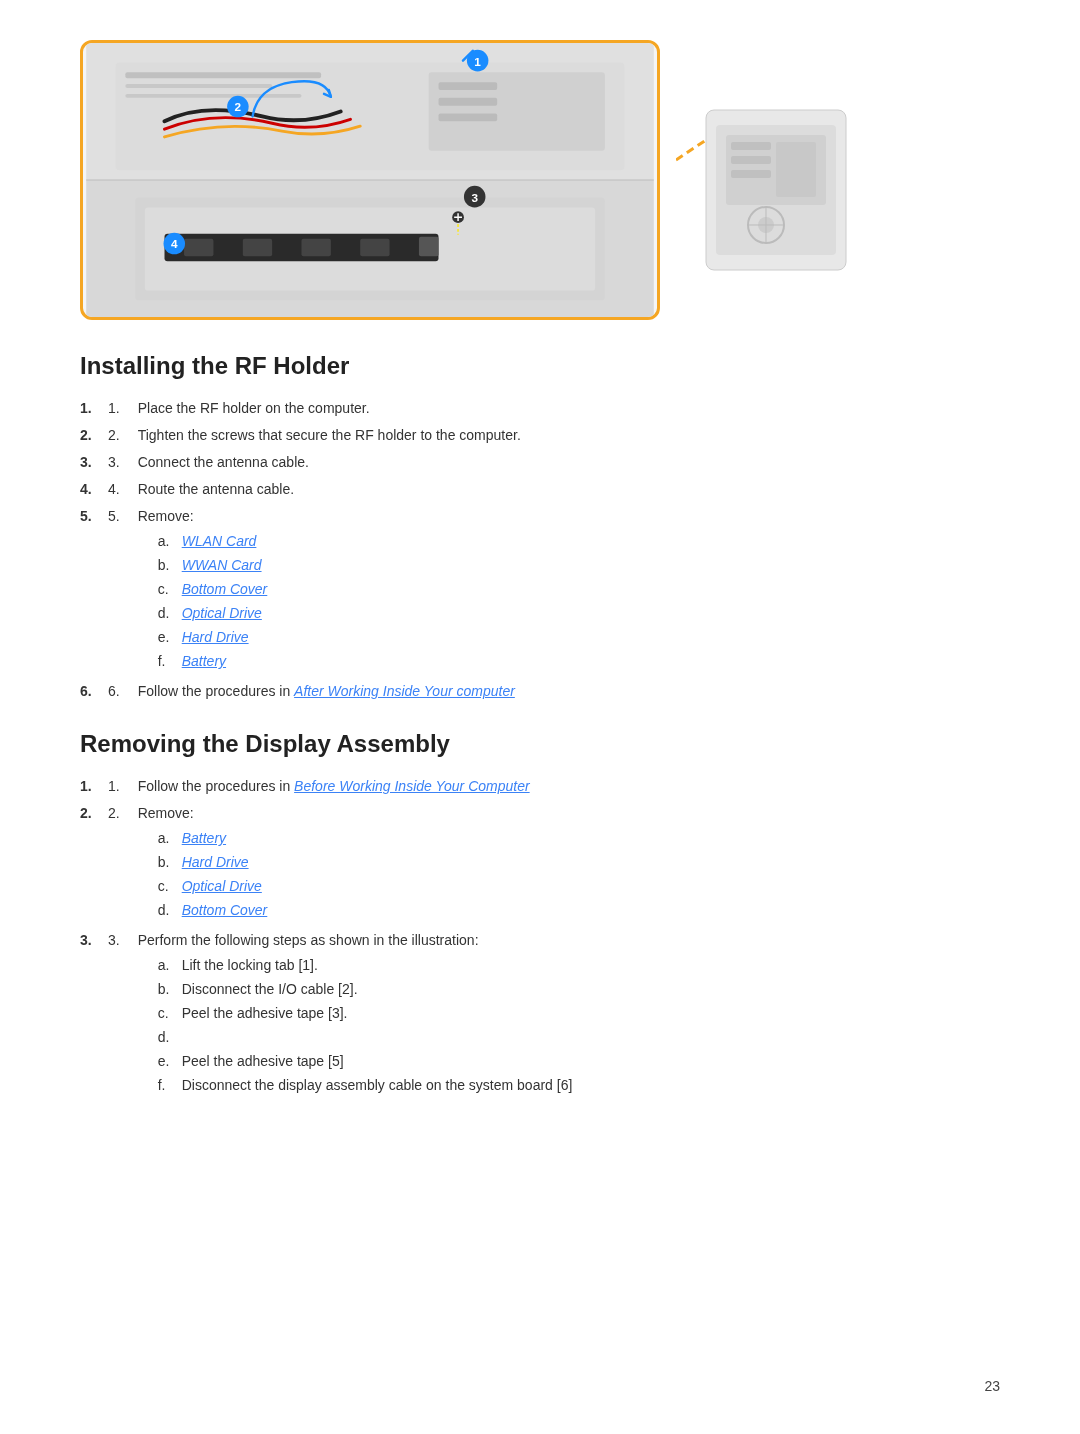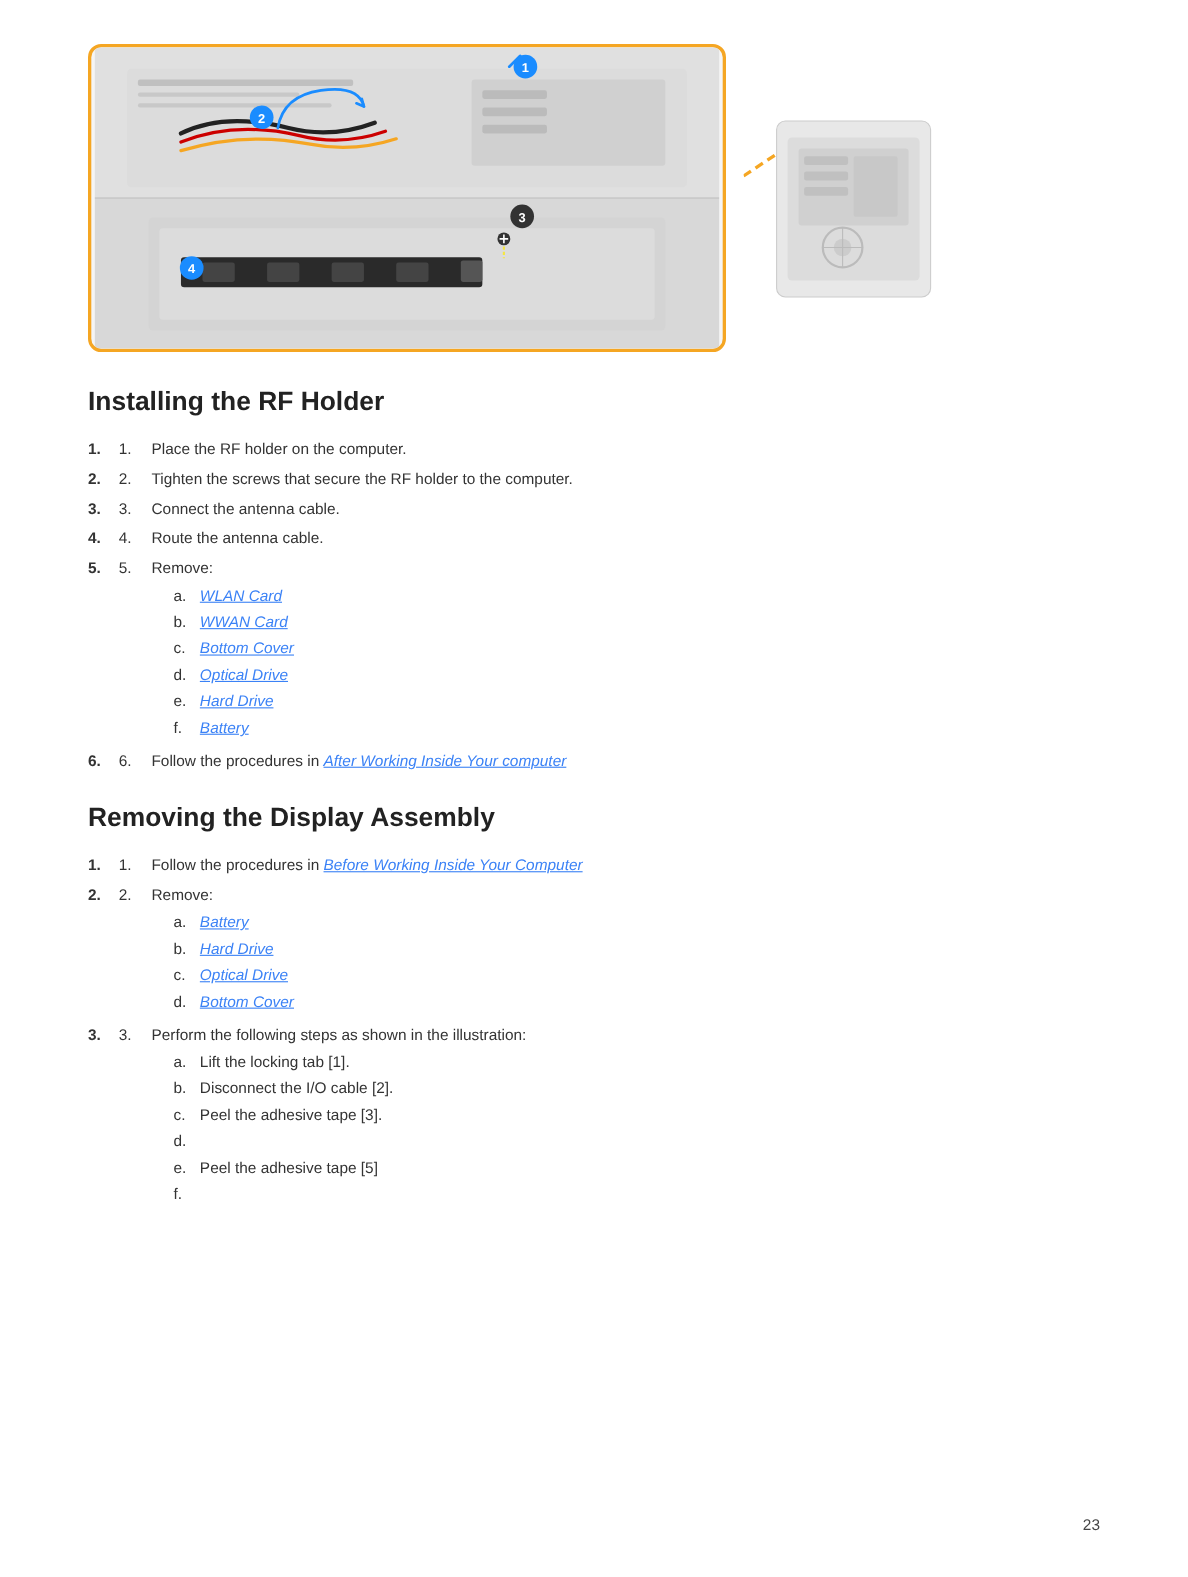--- a/index.html
+++ b/index.html
@@ -312,20 +312,21 @@
           </li>
           <li>
             <span class="alpha-label">d.</span>
           </li>
           <li>
             <span class="alpha-label">e.</span>
             <span>Peel the adhesive tape [5]</span>
           </li>
           <li>
             <span class="alpha-label">f.</span>
+            <span>Disconnect the display assembly cable on the system board [6]</span>
           </li>
         </ol>
       </span>
     </li>
   </ol>
 </div>
 
 <div class="page-number">23</div>
 
 </body></html>

